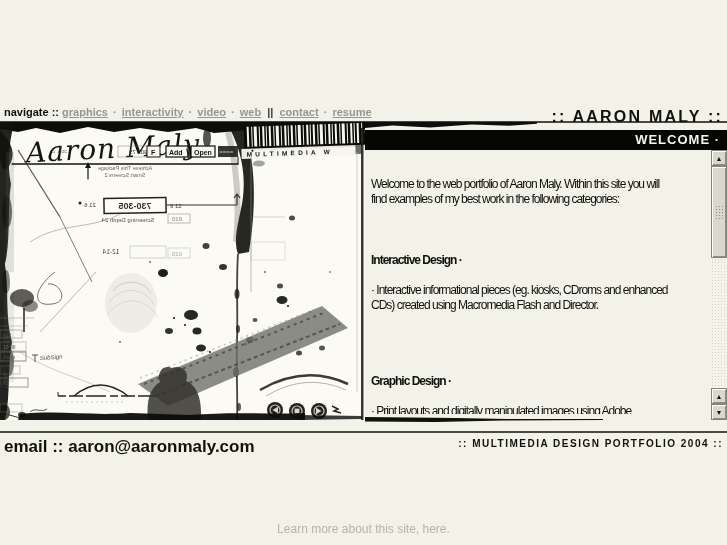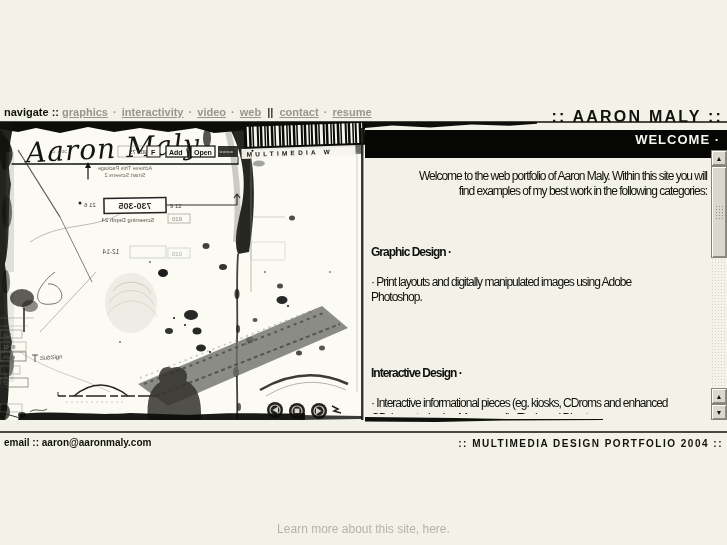--- a/index.html
+++ b/index.html
@@ -28,31 +28,31 @@
   .artwork{position:absolute;left:0;top:0;}
   .smear-top{
     position:absolute;left:365px;top:0;width:172px;height:6px;background:#0e0e0a;
     clip-path:polygon(0 0,100% 0,100% 30%,84% 62%,62% 42%,38% 92%,16% 60%,0 100%);
   }
   .smear-bottom{
     position:absolute;left:365px;top:295px;width:238px;height:5px;background:#11110c;
     clip-path:polygon(0 0,38% 18%,60% 42%,100% 40%,100% 62%,58% 72%,30% 100%,0 88%);
   }
   .welcome-bar{
-    position:absolute;left:365px;top:8px;right:0;height:28px;background:#060605;
+    position:absolute;left:365px;top:8px;right:0;height:20px;background:#060605;
     color:#f5f4ee;font-size:13px;font-weight:bold;letter-spacing:1px;
     text-align:right;line-height:20px;padding-right:7px;box-sizing:border-box;
   }
   .content{
     position:absolute;left:365px;top:28px;width:346px;height:264px;overflow:hidden;
     box-sizing:border-box;padding:4px 4px 0 6px;
     font-size:12px;line-height:15px;letter-spacing:-1px;color:#10100c;
     white-space:pre-line;
   }
-  .content .para{margin:0 0 16px 0;text-align:right;}
+  .content .para{margin:8px 0 16px 0;}
   .sec{margin:0 0 16px 0;}
   .sec-h{font-weight:bold;}
   
   .scrollbar{
     position:absolute;left:711px;top:150px;width:16px;height:270px;
     background-color:#f5f4eb;
     background-image:radial-gradient(#d2d1c7 0.8px, rgba(0,0,0,0) 0.9px);
     background-size:3px 3px;
   }
   .sbtn{
@@ -74,21 +74,21 @@
   .grip{
     width:9px;height:14px;margin:auto;
     background-image:radial-gradient(#8e8d84 0.9px, rgba(0,0,0,0) 1px);
     background-size:3px 3px;
   }
   
   .bottombar{
     position:absolute;left:0;top:431px;right:0;height:20px;
     border-top:2px solid #4a4941;
   }
-  .email-line{position:absolute;left:4px;top:4px;font-size:10px;font-weight:bold;color:#12120d;white-space:nowrap;}
+  .email-line{position:absolute;left:4px;top:4px;font-size:17px;font-weight:bold;color:#12120d;white-space:nowrap;}
   .email-link{color:#12120d;text-decoration:none;cursor:pointer;}
   .brand2{
     position:absolute;right:4px;top:5px;
     font-size:10px;font-weight:bold;letter-spacing:1.5px;color:#12120d;white-space:nowrap;
   }
   
   .footer{position:absolute;left:0;top:519px;width:100%;text-align:center;}
   .footer-line1{margin:0;font-size:12px;color:#14140f;}
   .footer-line2{margin:3px 0 0 0;font-size:12px;color:#b4b3aa;cursor:pointer;}
 </style>
@@ -302,29 +302,29 @@
 
   <div class="smear-top"></div>
   <div class="smear-bottom"></div>
 
   <div class="welcome-bar">WELCOME ·</div>
 
   <div class="content">
     <p class="para">Welcome to the web portfolio of Aaron Maly. Within this site you will
 find examples of my best work in the following categories:</p>
     <div class="sec">
+      <div class="sec-h">Interactive Design ·</div>
+      <div class="sec-b">· Interactive informational pieces (eg. kiosks, CDroms and enhanced
+CDs) created using Macromedia Flash and Director.</div>
+    </div>
+    <div class="sec">
       <div class="sec-h">Graphic Design ·</div>
       <div class="sec-b">· Print layouts and digitally manipulated images using Adobe
 Photoshop.</div>
     </div>
-    <div class="sec">
-      <div class="sec-h">Interactive Design ·</div>
-      <div class="sec-b">· Interactive informational pieces (eg. kiosks, CDroms and enhanced
-CDs) created using Macromedia Flash and Director.</div>
-    </div>
     
     
   </div>
 </div>
 
 <div class="scrollbar">
   <div class="sbtn sbtn-top">
     <span>▲</span>
   </div>
   <div class="sthumb">

